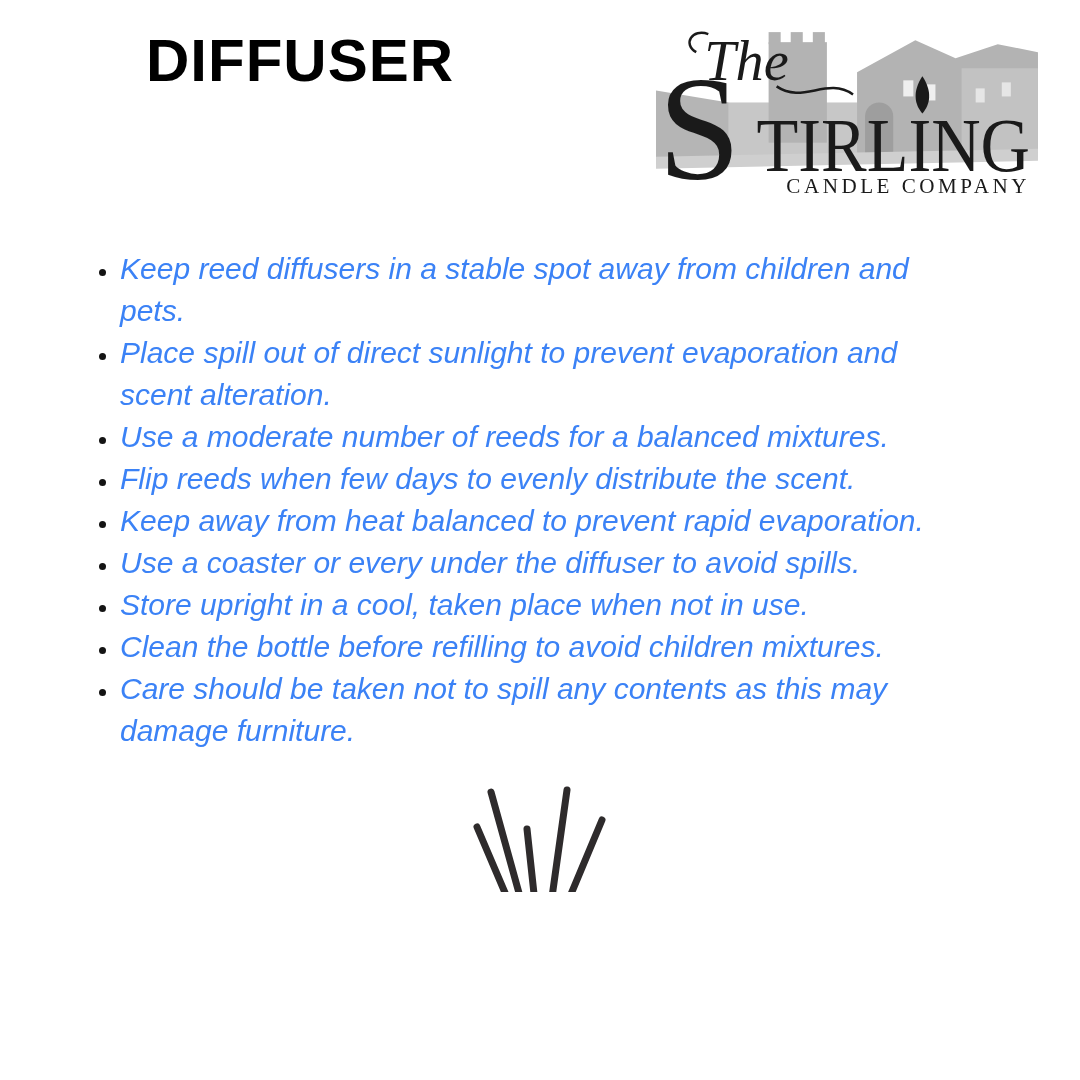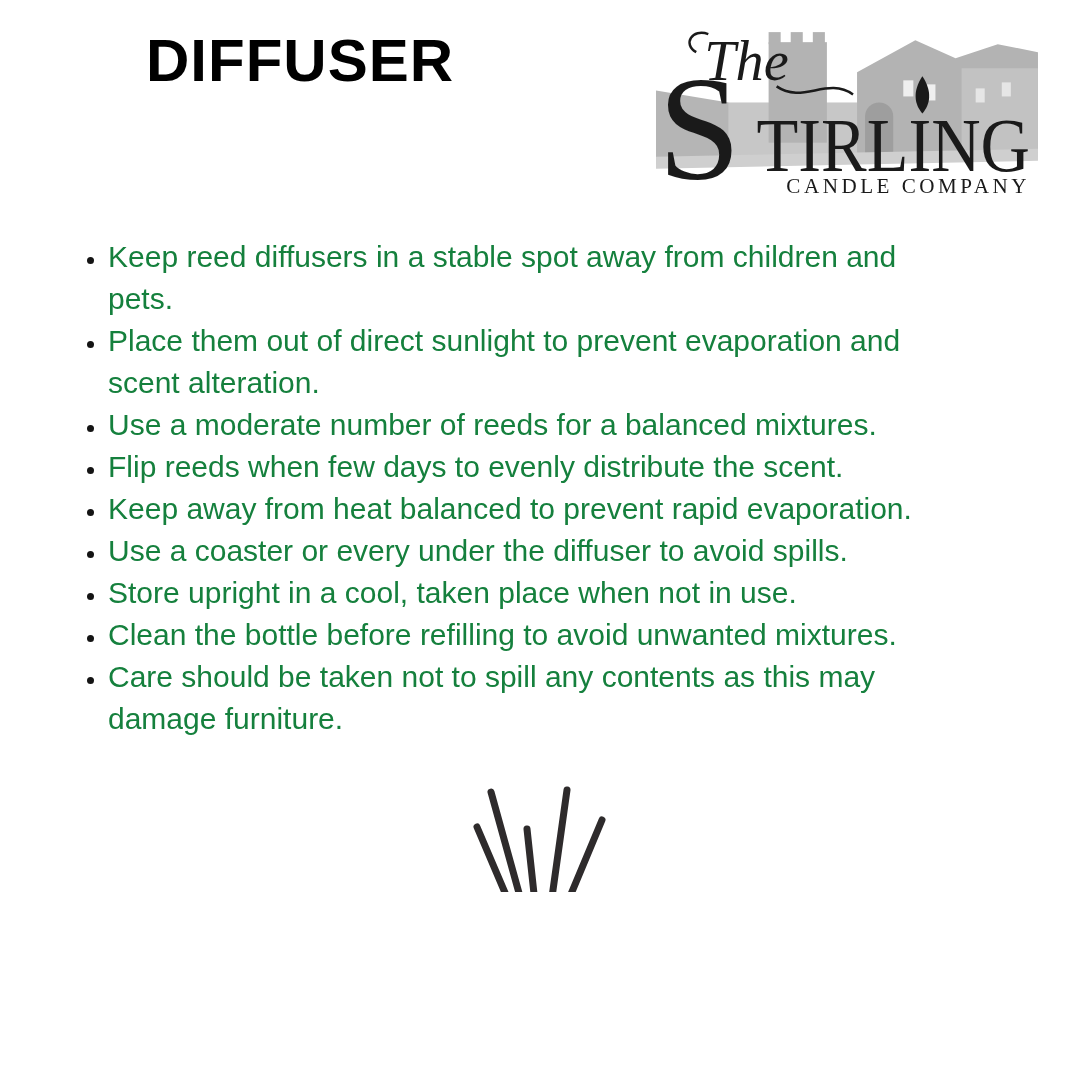--- a/index.html
+++ b/index.html
@@ -23,25 +23,26 @@
   }
   .title span{display:block;}
   
   .logo{
     position:absolute;left:642px;top:10px;width:382px;height:196px;margin-left:14px;
   }
   .logo svg{display:block;width:100%;height:100%;}
   
   .care-list{
     position:absolute;left:70px;top:236px;width:950px;
-    margin:0;padding:0 0 0 38px;
+    margin:12px;padding:0 0 0 38px;
     list-style:disc;
     font-size:30px;
     line-height:42px;
-    color:#15803d;
+    color:#3b82f6;
+    font-style:italic;
   }
   .care-list li{
     white-space:pre-line;
     padding:0;margin:0;
   }
   .care-list li::marker{color:#141414;font-size:24px;}
   
   .diffuser-icon{
     position:absolute;left:466px;top:780px;width:150px;height:285px;
   }
@@ -84,28 +85,28 @@
         <text x="100" y="160" font-size="76" textLength="272" lengthAdjust="spacingAndGlyphs">TIRLING</text>
         <path d="M265,66 C255,81 257,94 265,103 C273,94 275,81 265,66 Z" fill="#1a1a1a"></path>
         <text x="372" y="182" font-size="21" letter-spacing="3.5" text-anchor="end">CANDLE COMPANY</text>
       </g>
     </svg>
   </div>
 
   <ul class="care-list">
     <li>Keep reed diffusers in a stable spot away from children and
 pets.</li>
-    <li>Place them out of direct sunlight to prevent evaporation and
+    <li>Place spill out of direct sunlight to prevent evaporation and
 scent alteration.</li>
     <li>Use a moderate number of reeds for a balanced mixtures.</li>
     <li>Flip reeds when few days to evenly distribute the scent.</li>
     <li>Keep away from heat balanced to prevent rapid evaporation.</li>
     <li>Use a coaster or every under the diffuser to avoid spills.</li>
     <li>Store upright in a cool, taken place when not in use.</li>
-    <li>Clean the bottle before refilling to avoid unwanted mixtures.</li>
+    <li>Clean the bottle before refilling to avoid children mixtures.</li>
     <li>Care should be taken not to spill any contents as this may
 damage furniture.</li>
   </ul>
 
   <div class="diffuser-icon">
     <svg viewBox="0 0 150 285" xmlns="http://www.w3.org/2000/svg" fill="none" stroke="#2e2b2c" stroke-linecap="round" stroke-linejoin="round">
       <g stroke-width="7">
         <line x1="11" y1="47" x2="60" y2="162"></line>
         <line x1="25" y1="12" x2="66" y2="160"></line>
         <line x1="61" y1="49" x2="73" y2="160"></line>

